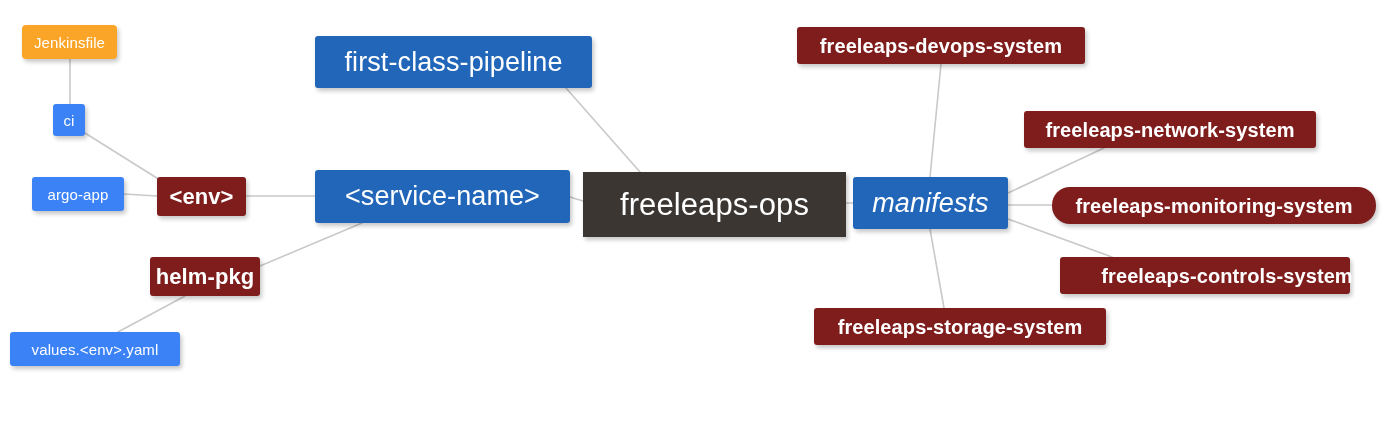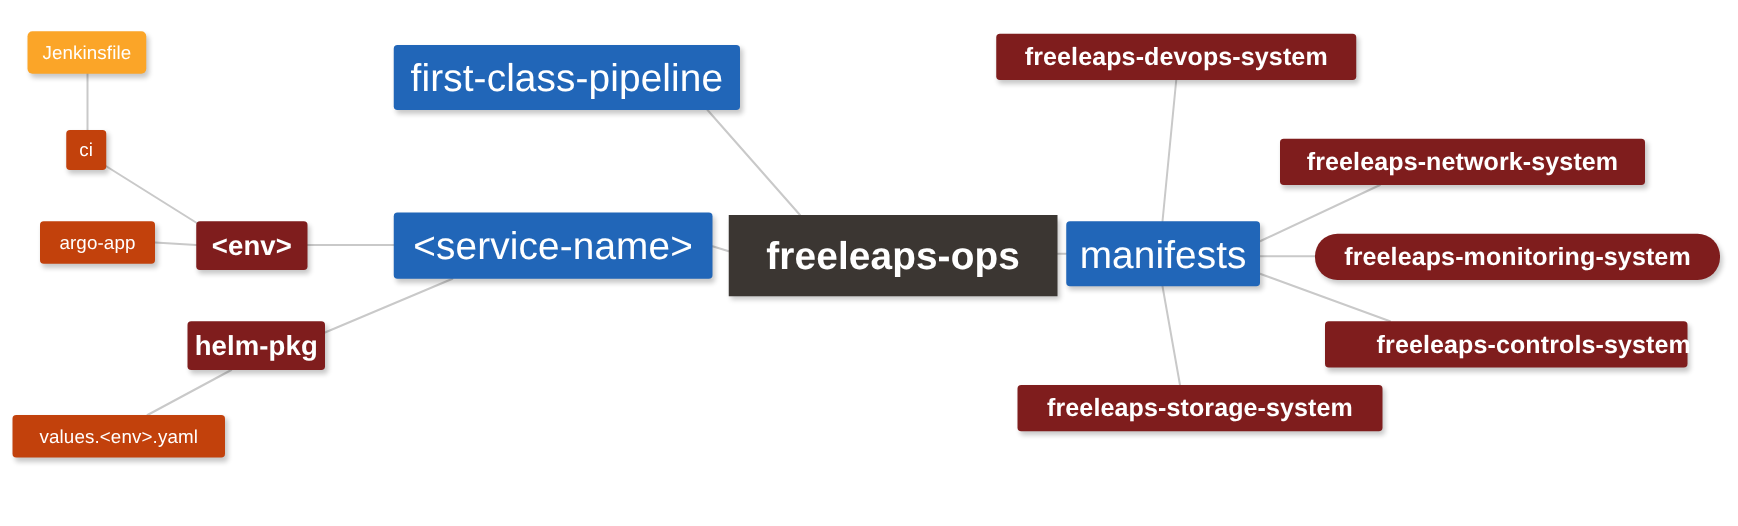--- a/index.html
+++ b/index.html
@@ -47,29 +47,29 @@
   .n-blue {
     background: #2166b8;
     border-radius: 3px;
   }
   .n-green {
     background: #7f1d1d;
     border-radius: 3px;
     font-weight: bold;
   }
   .n-red {
-    background: #c2410c;
+    background: #3b82f6;
     border-radius: 3px;
   }
   .n-orange {
     background: #fba528;
     border-radius: 4px;
   }
   .sz-xl  { font-size: 31px; }
-  .sz-lg  { font-size: 31px; }
+  .sz-lg  { font-size: 27px; }
   .sz-md  { font-size: 22px; }
   .sz-sm  { font-size: 20px; }
   .sz-xs  { font-size: 15px; }
 </style>
 </head>
 <body>
 
 <div id="canvas">
 
   <svg id="edges" viewBox="0 0 1390 421" xmlns="http://www.w3.org/2000/svg">
@@ -107,24 +107,24 @@
       </div>
       <div class="node n-blue sz-lg" style="left: 315px; top: 36px; width: 277px; height: 52px;">
         <span>first-class-pipeline</span>
       </div>
       <div class="node n-green sz-md" style="left: 150px; top: 257px; width: 110px; height: 39px;">
         <span>helm-pkg</span>
       </div>
       <div class="node n-red sz-xs" style="left: 10px; top: 332px; width: 170px; height: 34px;">
         <span>values.&lt;env&gt;.yaml</span>
       </div>
-      <div class="node n-root sz-xl" style="left: 583px; top: 172px; width: 263px; height: 65px; font-weight: bold;">
+      <div class="node n-root sz-xl" style="left: 583px; top: 172px; width: 263px; height: 65px;">
         <span>freeleaps-ops</span>
       </div>
-      <div class="node n-blue sz-lg" style="left: 853px; top: 177px; width: 155px; height: 52px;">
+      <div class="node n-blue sz-lg" style="left: 853px; top: 177px; width: 155px; height: 52px; font-style: italic;">
         <span>manifests</span>
       </div>
       <div class="node n-green sz-sm" style="left: 797px; top: 27px; width: 288px; height: 37px;">
         <span>freeleaps-devops-system</span>
       </div>
       <div class="node n-green sz-sm" style="left: 1024px; top: 111px; width: 292px; height: 37px;">
         <span>freeleaps-network-system</span>
       </div>
       <div class="node n-green sz-sm" style="left: 1052px; top: 187px; width: 324px; height: 37px; border-radius: 18px;">
         <span>freeleaps-monitoring-system</span>

